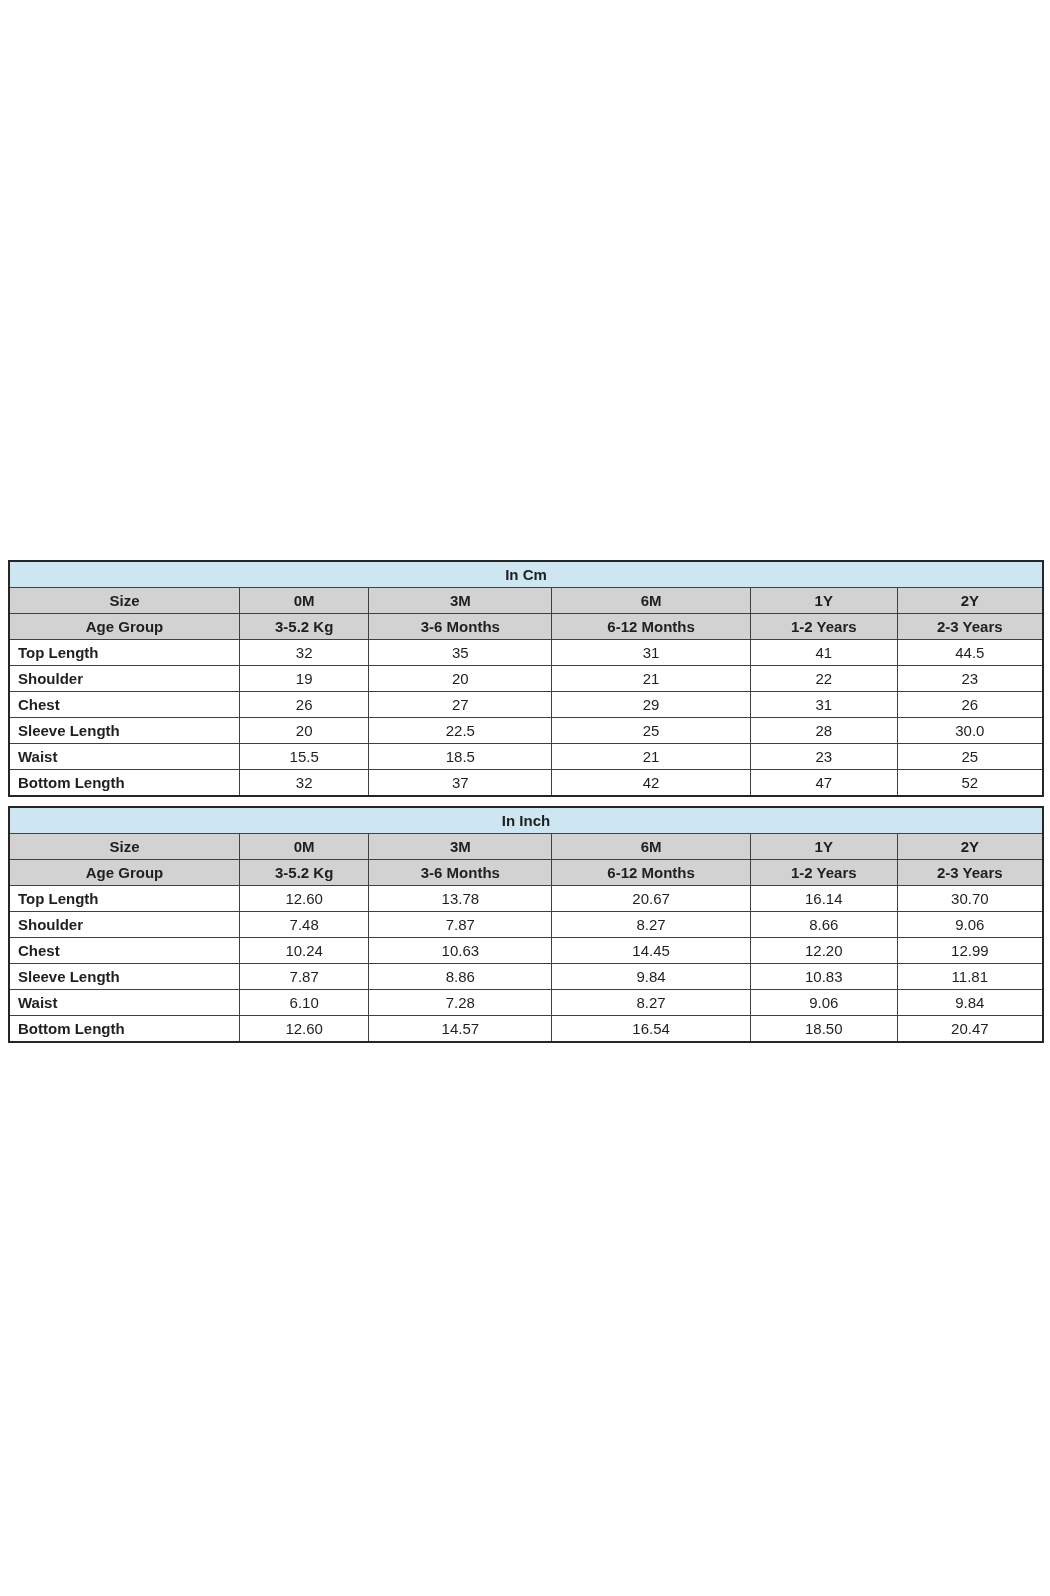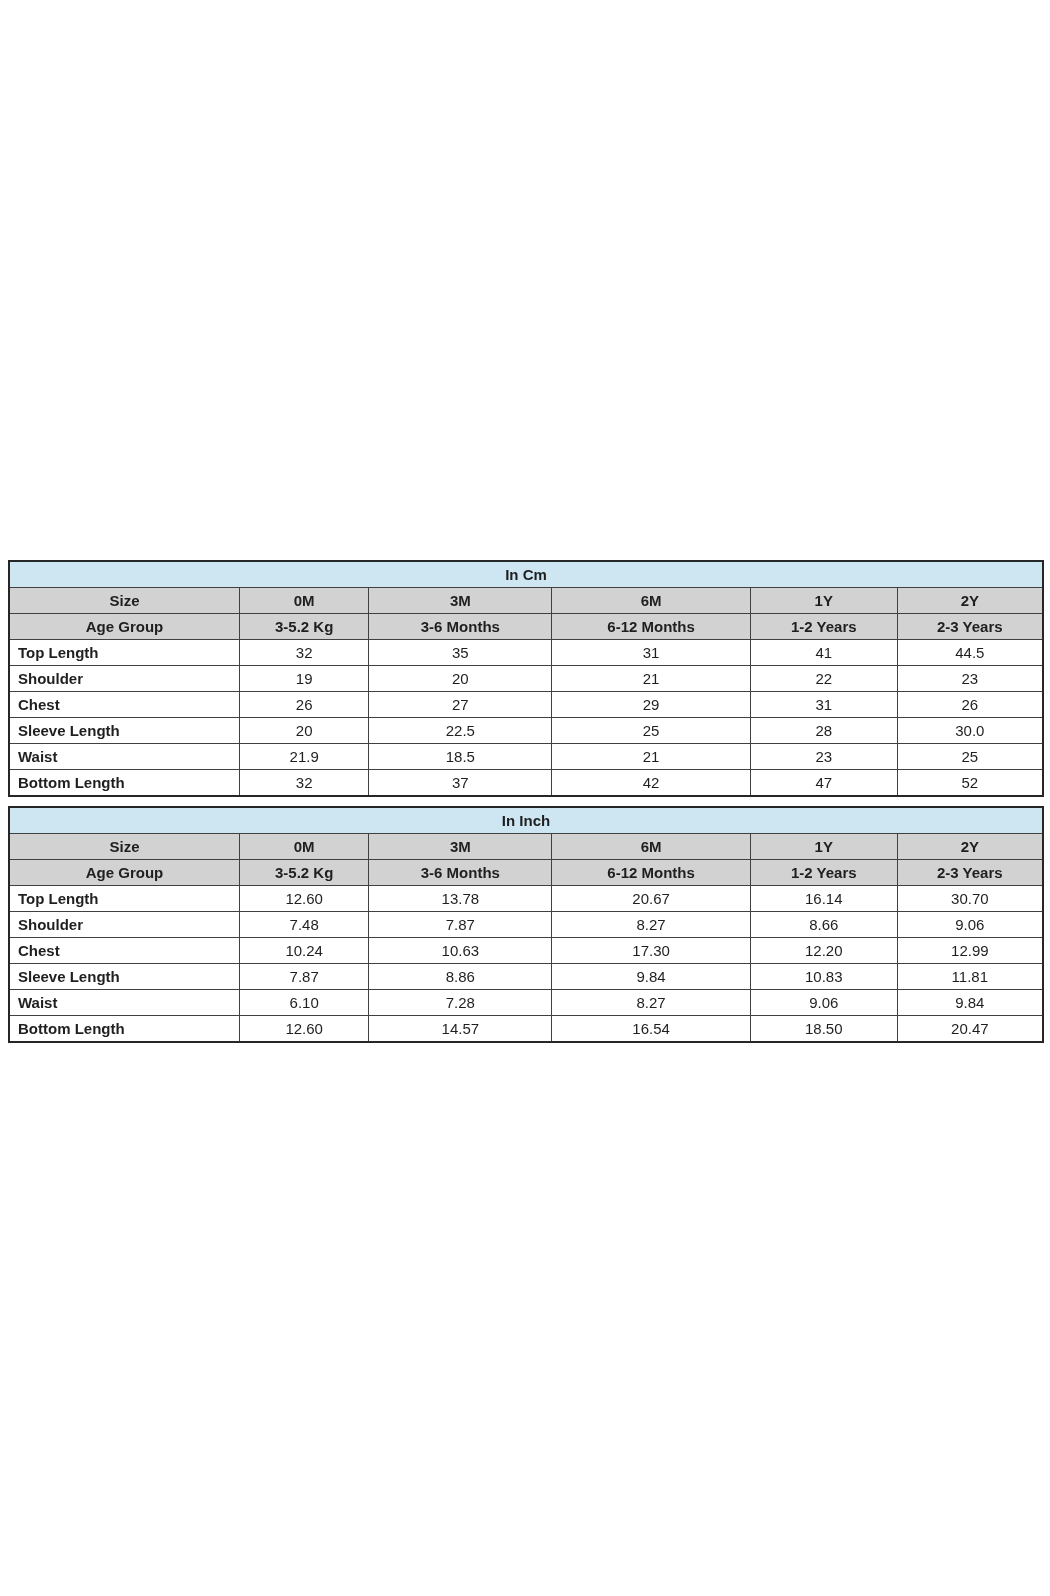--- a/index.html
+++ b/index.html
@@ -115,21 +115,21 @@
       <tr>
         <td class="label-cell">Sleeve Length</td>
         <td>20</td>
         <td>22.5</td>
         <td>25</td>
         <td>28</td>
         <td>30.0</td>
       </tr>
       <tr>
         <td class="label-cell">Waist</td>
-        <td>21.9</td>
+        <td>15.5</td>
         <td>18.5</td>
         <td>21</td>
         <td>23</td>
         <td>25</td>
       </tr>
       <tr>
         <td class="label-cell">Bottom Length</td>
         <td>32</td>
         <td>37</td>
         <td>42</td>
@@ -183,21 +183,21 @@
         <td>7.48</td>
         <td>7.87</td>
         <td>8.27</td>
         <td>8.66</td>
         <td>9.06</td>
       </tr>
       <tr>
         <td class="label-cell">Chest</td>
         <td>10.24</td>
         <td>10.63</td>
-        <td>17.30</td>
+        <td>14.45</td>
         <td>12.20</td>
         <td>12.99</td>
       </tr>
       <tr>
         <td class="label-cell">Sleeve Length</td>
         <td>7.87</td>
         <td>8.86</td>
         <td>9.84</td>
         <td>10.83</td>
         <td>11.81</td>

